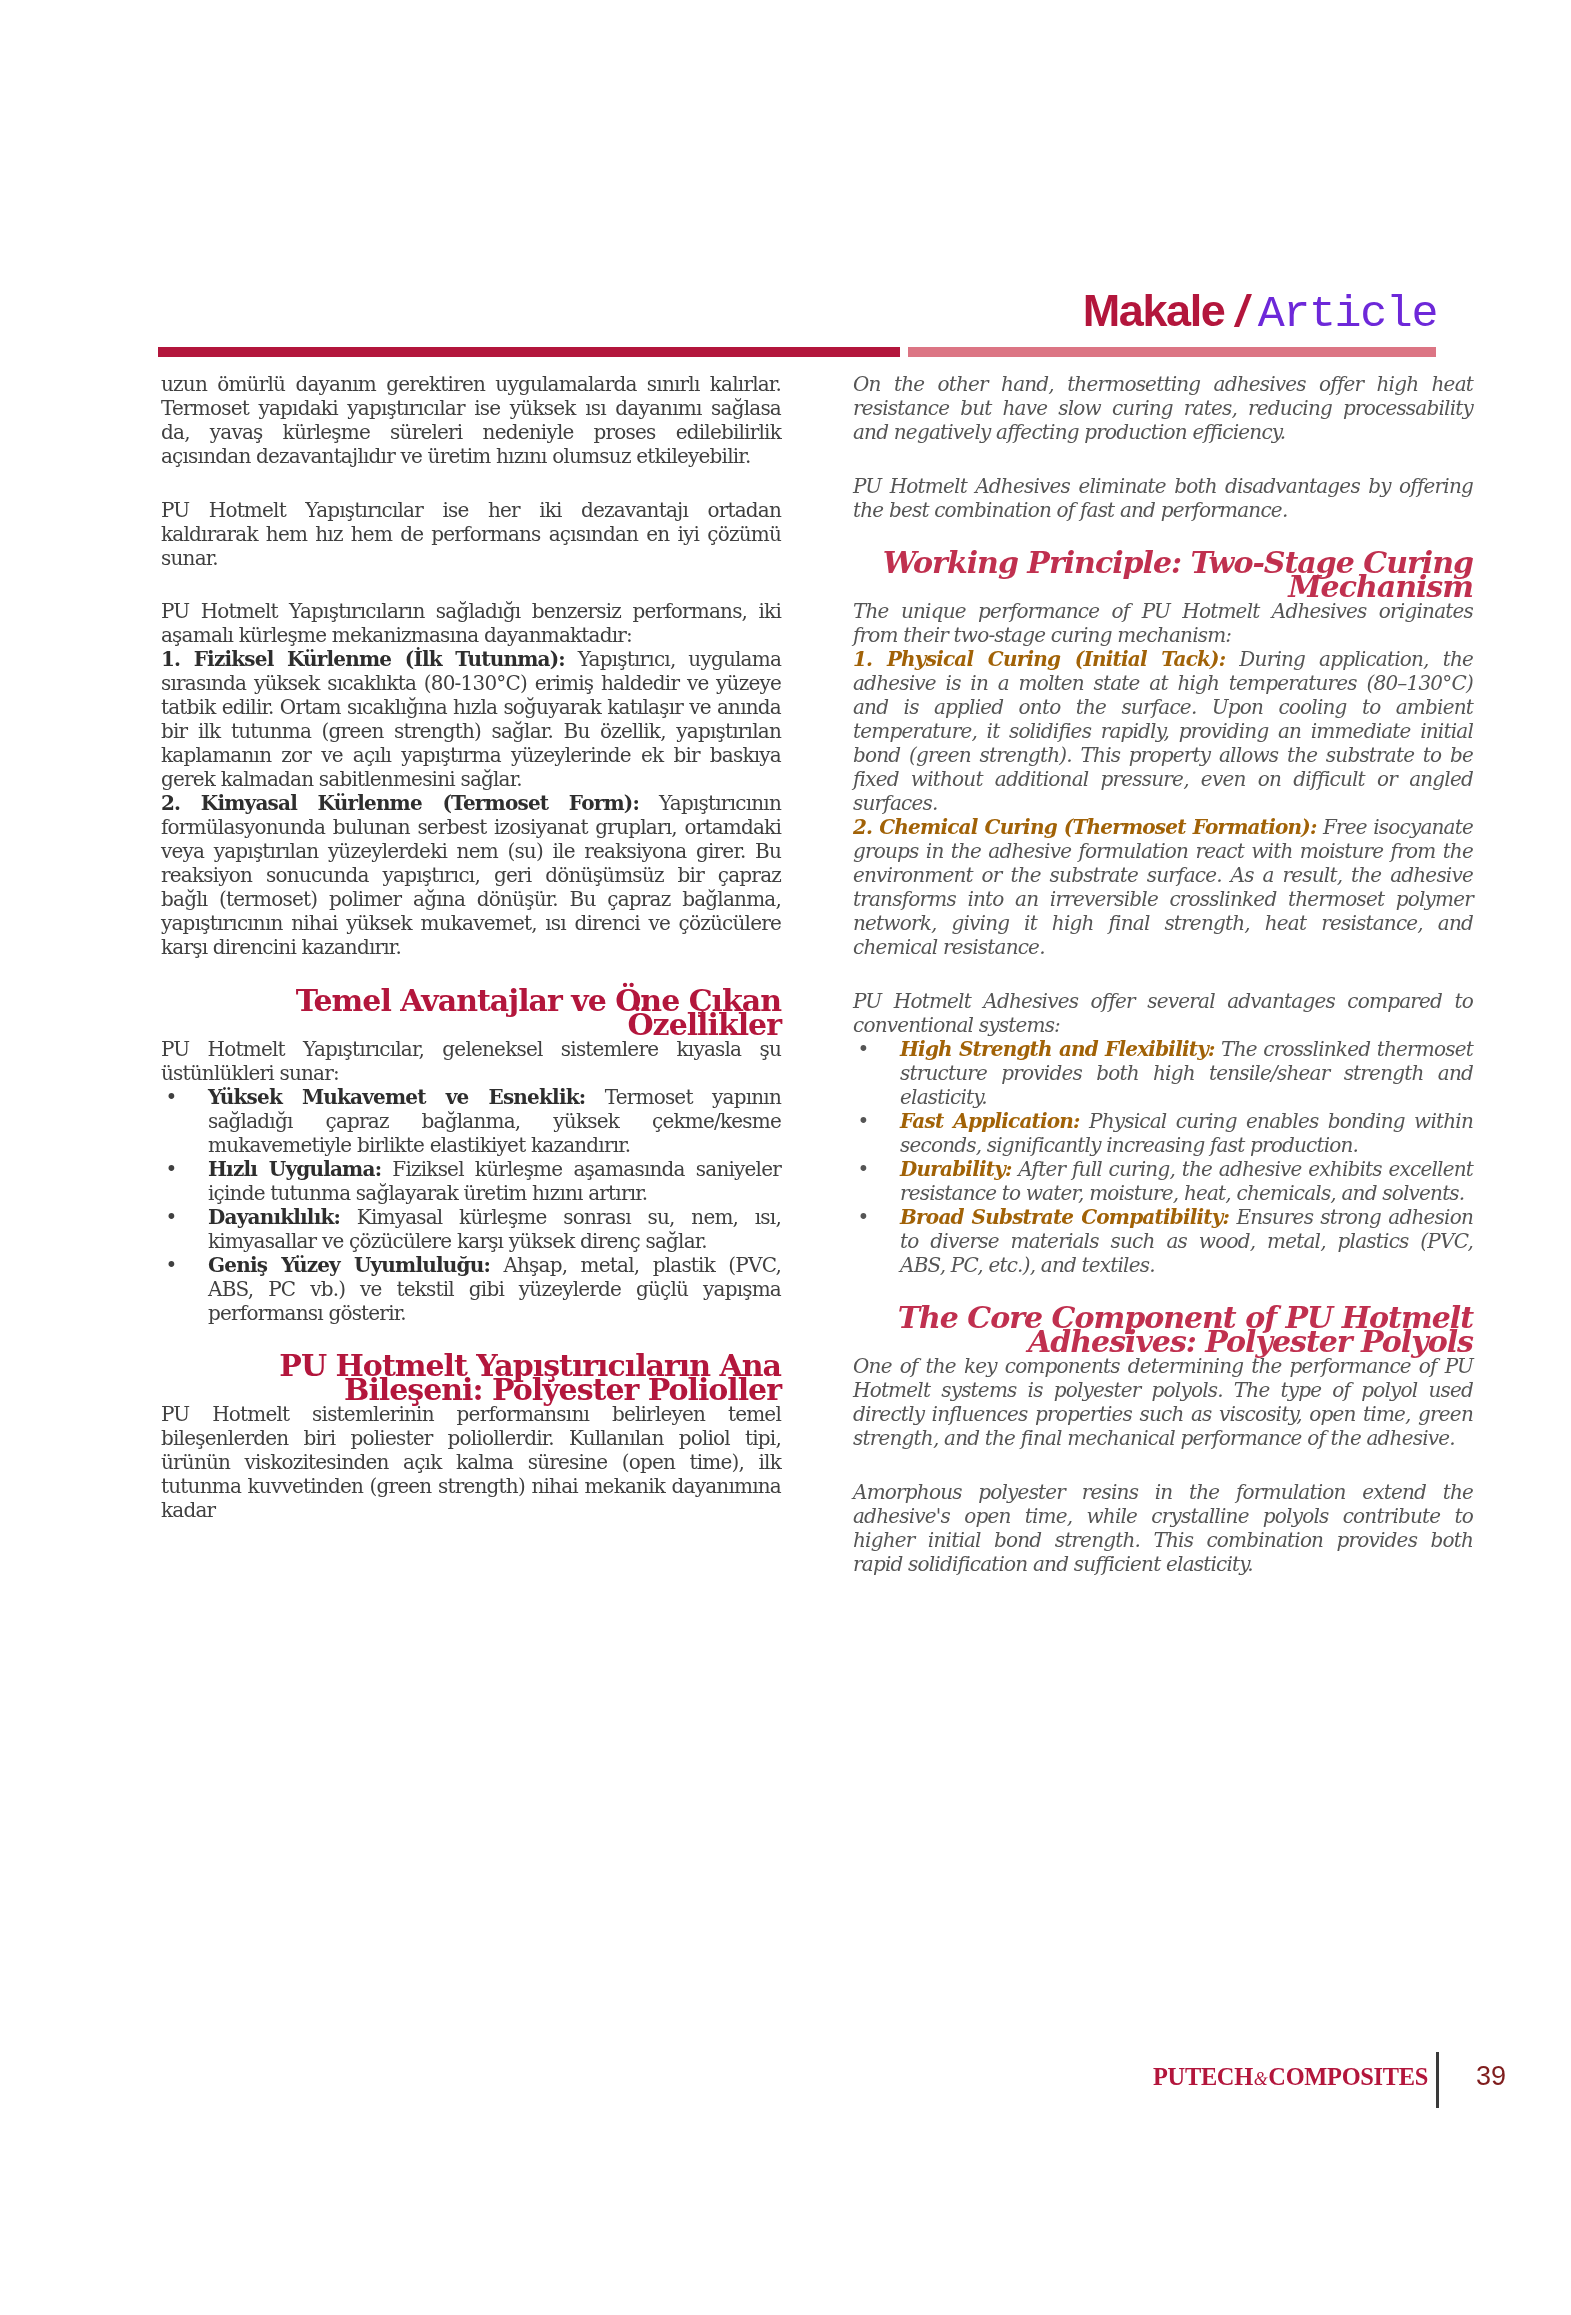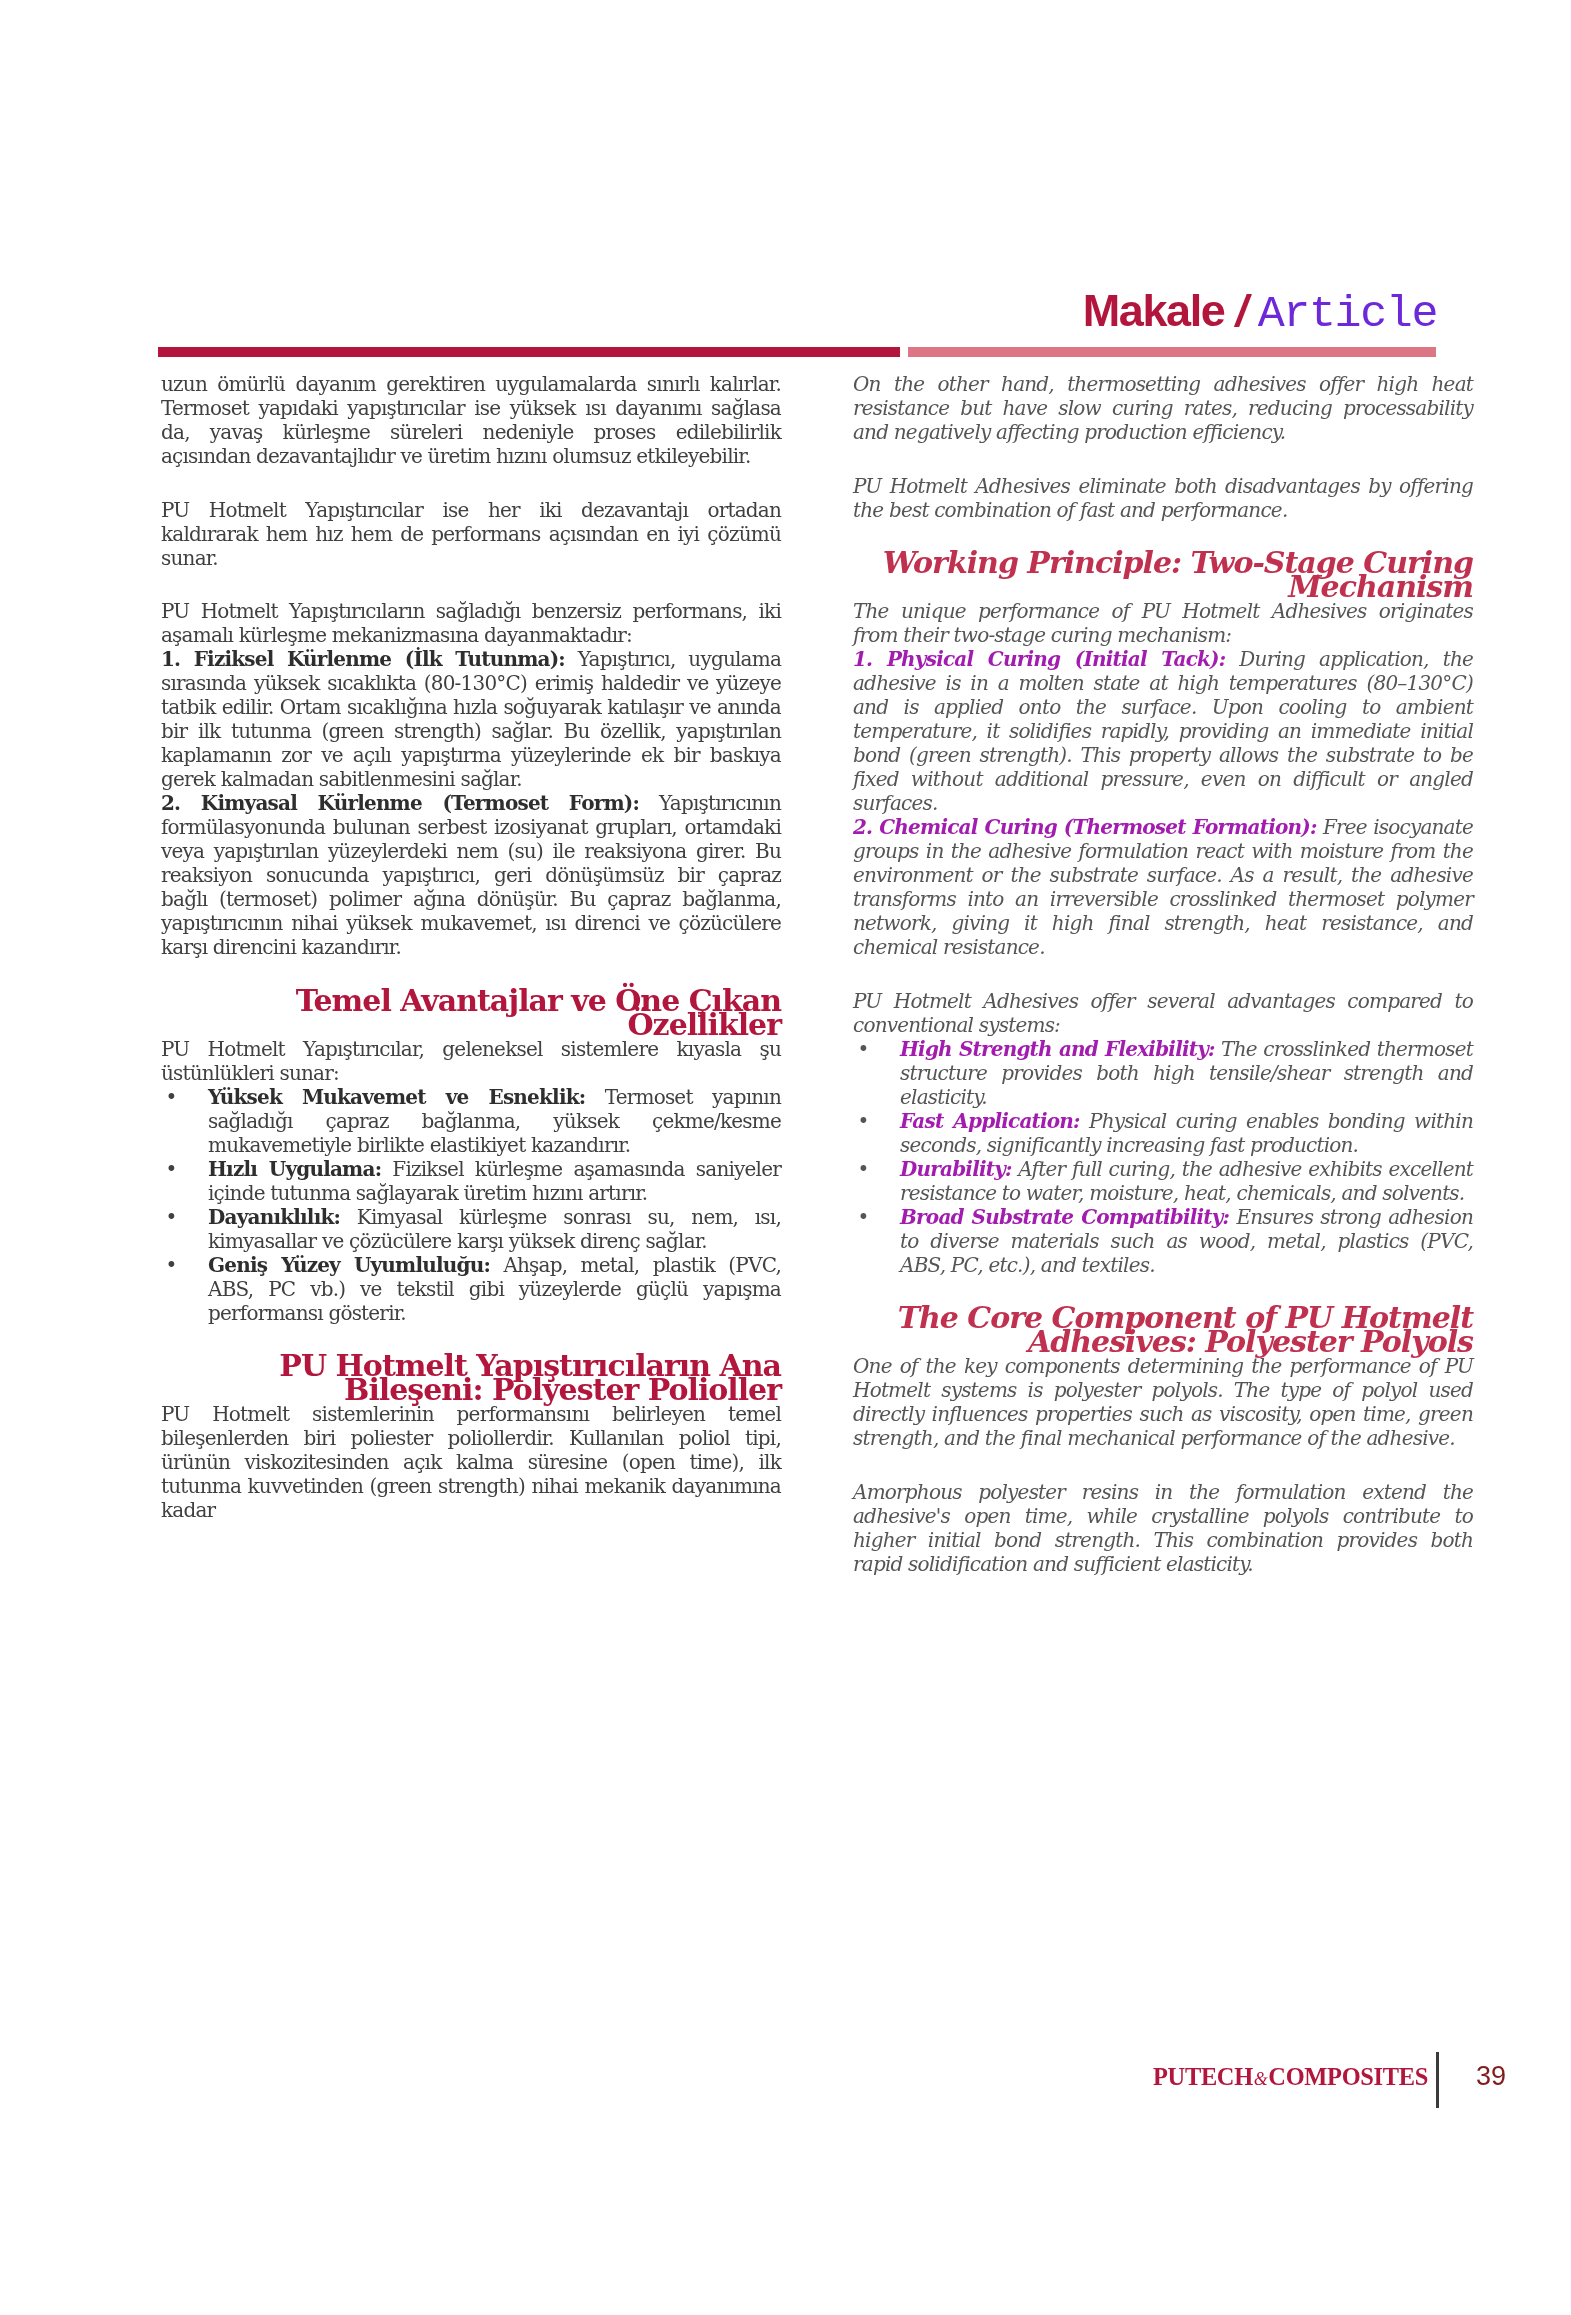--- a/index.html
+++ b/index.html
@@ -21,21 +21,21 @@
 
   .col { position: absolute; top: 372px; width: 620px; font-size: 20px; line-height: 24px; }
   .col-left { left: 161px; font-family: "DejaVu Serif", "Liberation Serif", serif; color: #404040; letter-spacing: -0.8px; }
   .col-right { left: 825px; font-family: "DejaVu Serif", "Liberation Serif", serif; font-style: italic; color: #555555; letter-spacing: -0.8px; margin-left: 28px; }
 
   .p { text-align: justify; }
   .gap { height: 29.5px; }
   .h { color: #b3163c; font-weight: bold; text-align: right; letter-spacing: -1px; }
   .col-right .h { color: #c0304f; }
   .b { font-weight: bold; color: #2e2e2e; }
-  .col-right .b { color: #a21caf; }
+  .col-right .b { color: #a16207; }
 
   .bullets { list-style: none; }
   .bullets li { position: relative; padding-left: 47px; text-align: justify; }
   .bullets li .dot { position: absolute; left: 4.5px; top: 0; }
 
   .footer-brand {
     position: absolute; left: 1153px; top: 2063px;
     font-family: "Liberation Serif", "DejaVu Serif", serif;
     font-size: 24.4px; font-weight: bold; color: #b3163c; letter-spacing: -0.3px; white-space: nowrap;
   }

